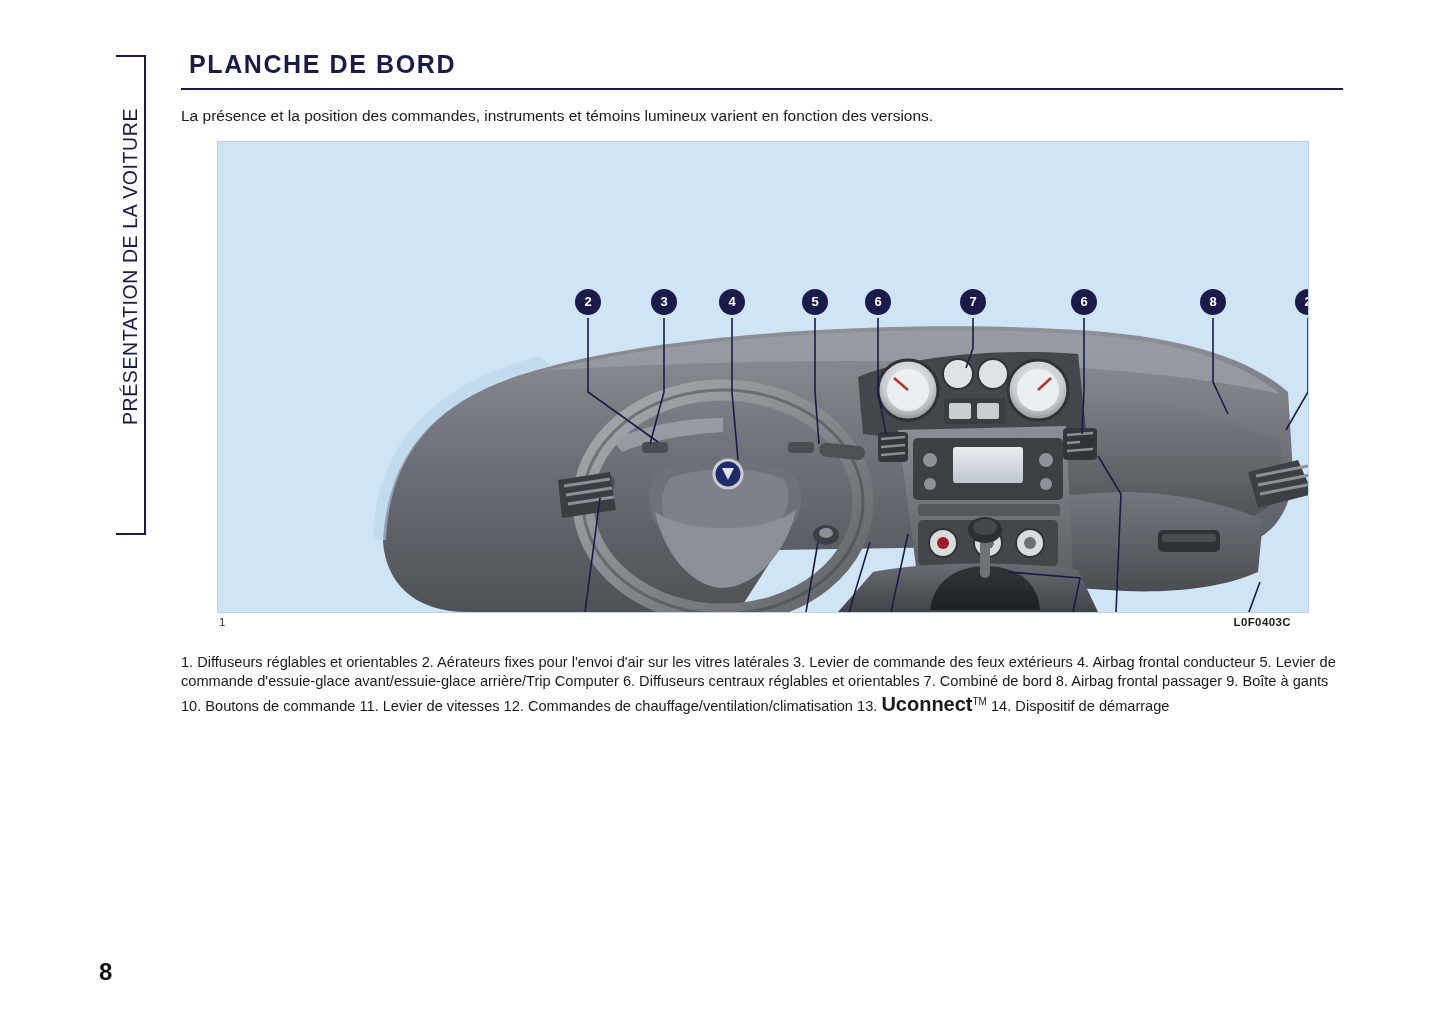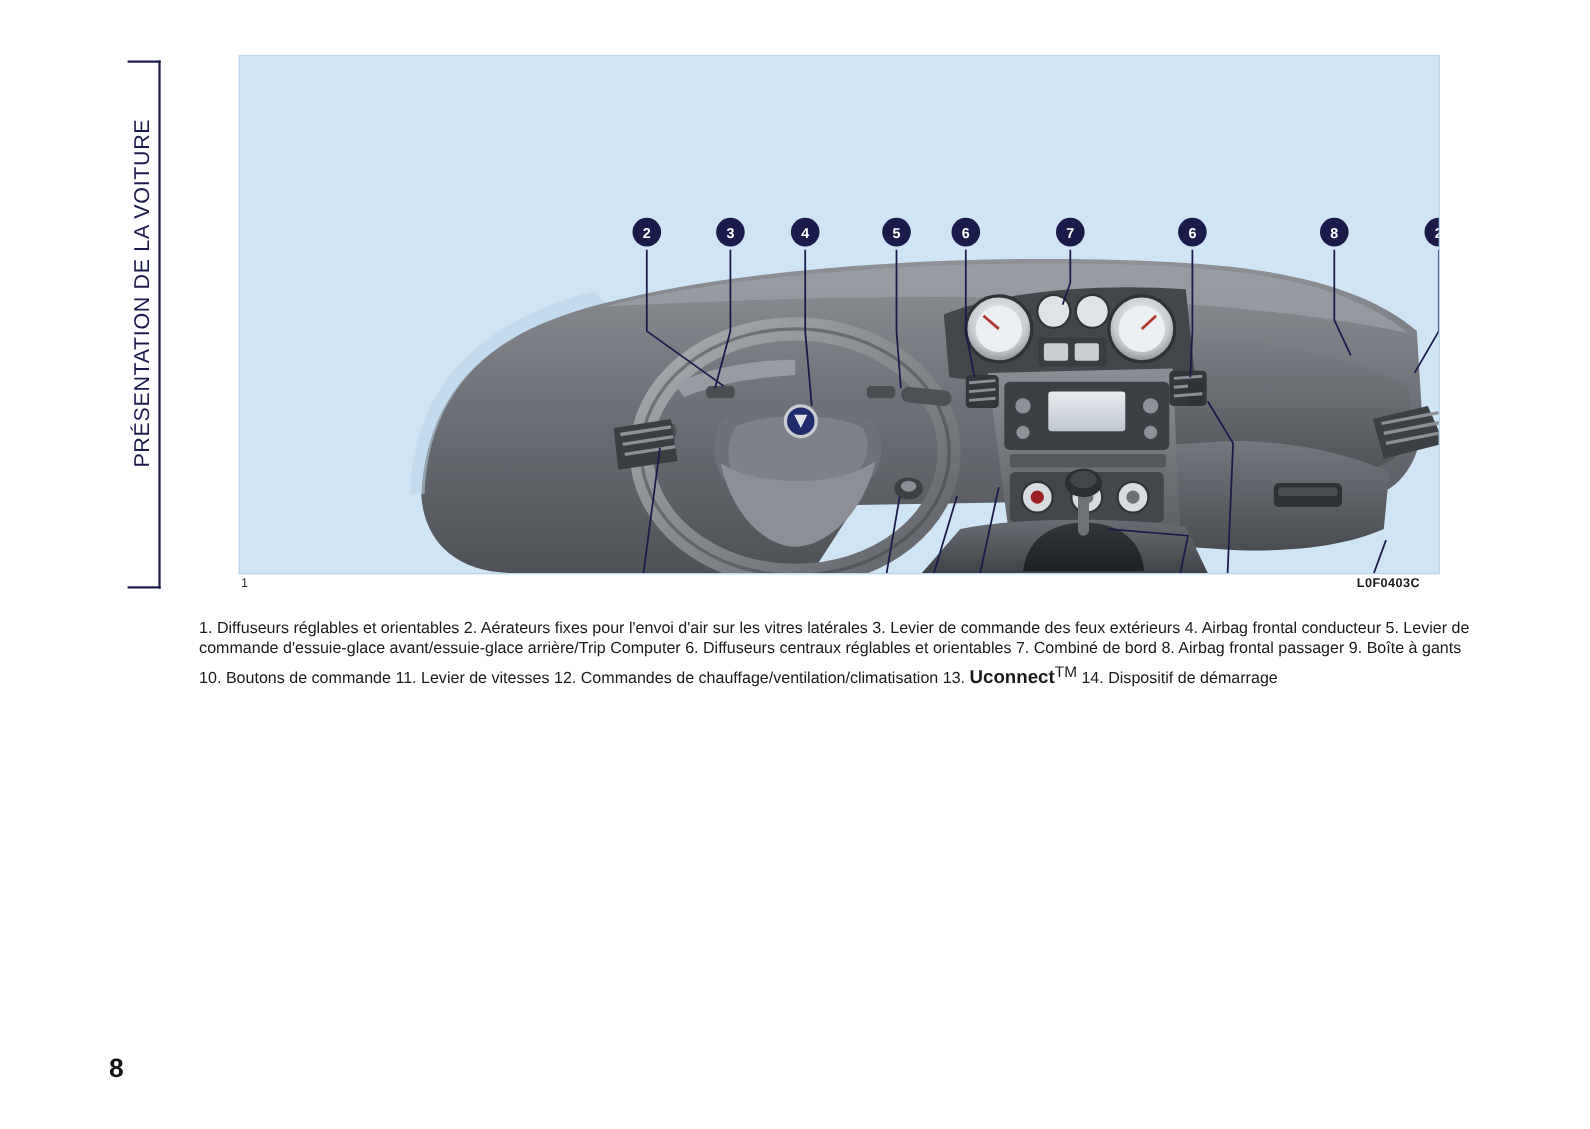--- a/index.html
+++ b/index.html
@@ -125,23 +125,23 @@
 
   
   .legend {
     font-size: 14.6px;
     line-height: 1.32;
     margin: 18px 0 0 0;
     width: 1160px;
   }
   .legend .uconnect {
     font-weight: bold;
-    font-size: 17px;
-  }
-  .legend sup { font-size: 14px; }
+    font-size: 20px;
+  }
+  .legend sup { font-size: 10px; }
 
   
   .page-number {
     position: absolute;
     left: 99px;
     top: 958px;
     font-size: 24px;
     font-weight: bold;
     color: #111;
   }
@@ -158,21 +158,23 @@
 
 <div class="side-tab">
   <div class="rule"></div>
   <div class="rule top-cap"></div>
   <div class="rule bottom-cap"></div>
   <div class="side-tab-label">PRÉSENTATION DE LA VOITURE</div>
 </div>
 
 <div class="content">
 
-
+  <h1 class="page-title">PLANCHE DE BORD</h1>
+
+  <p class="intro">La présence et la position des commandes, instruments et témoins lumineux varient en fonction des versions.</p>
 
   <div class="figure">
 
     <svg class="dash-svg" width="1090" height="470" viewBox="0 0 1090 470">
       <defs>
         <linearGradient id="gDashTop" x1="0" y1="0" x2="0" y2="1">
           <stop offset="0%" stop-color="#8e9196"></stop>
           <stop offset="45%" stop-color="#6e7278"></stop>
           <stop offset="100%" stop-color="#4e5257"></stop>
         </linearGradient>

